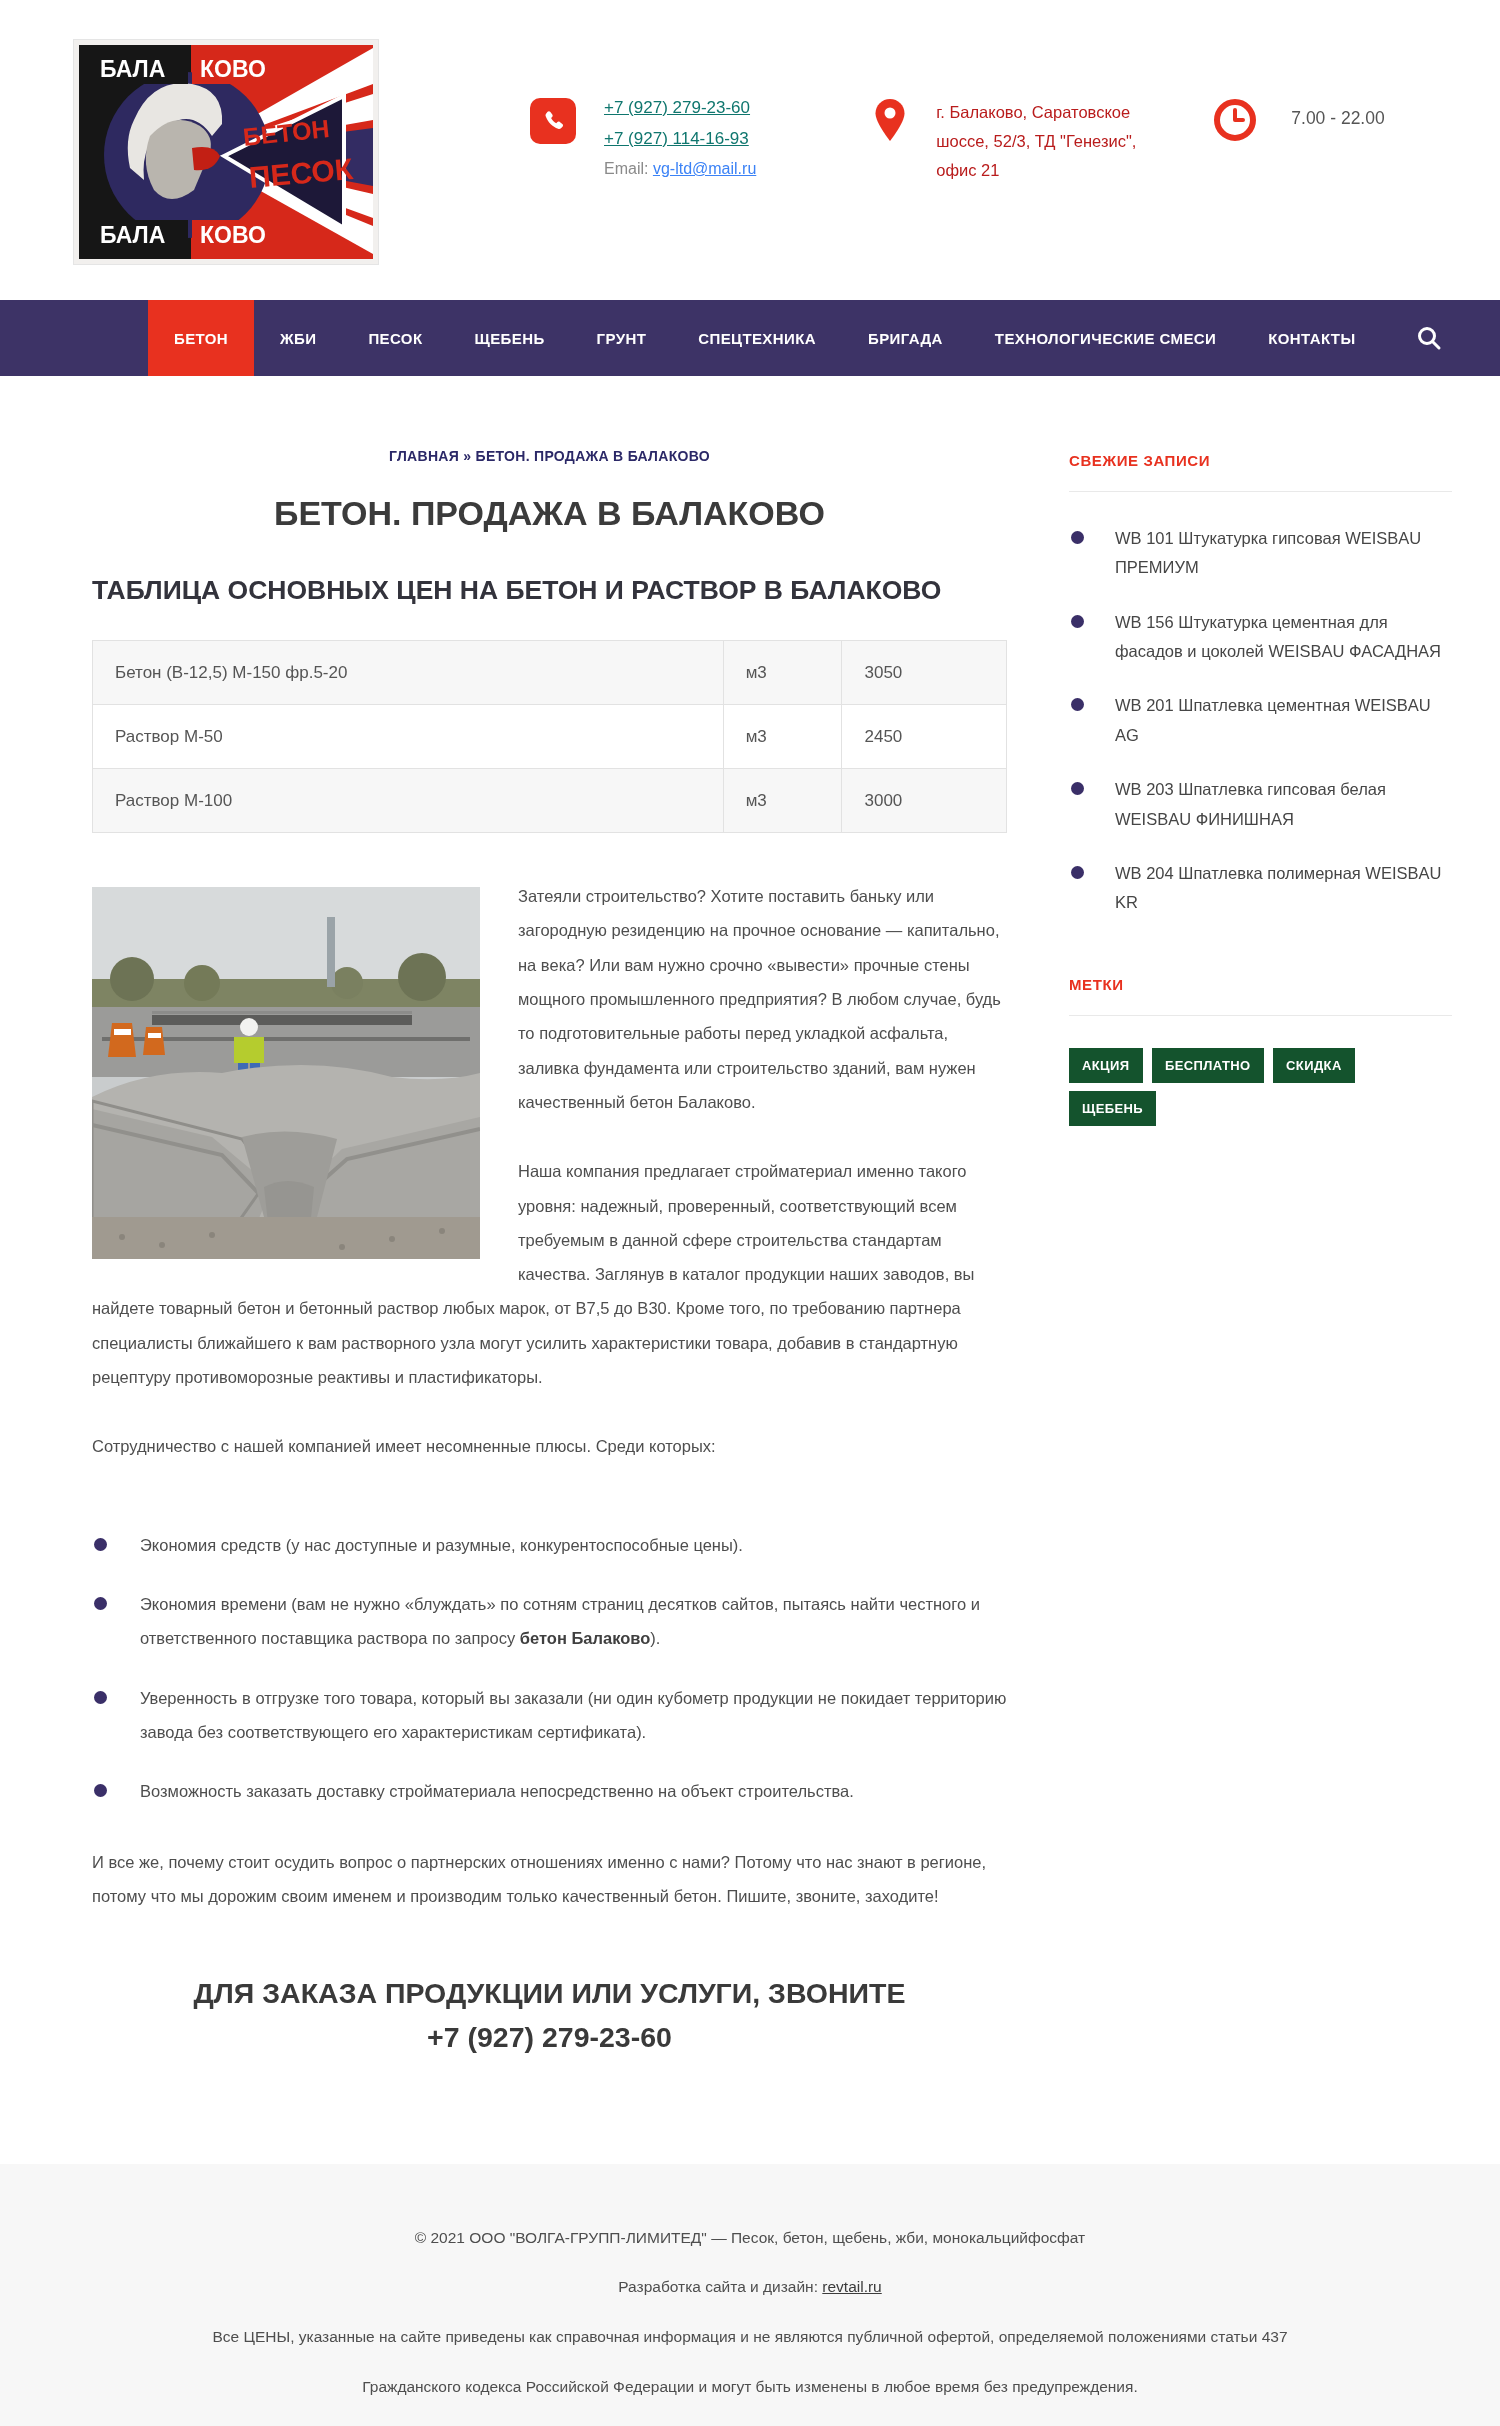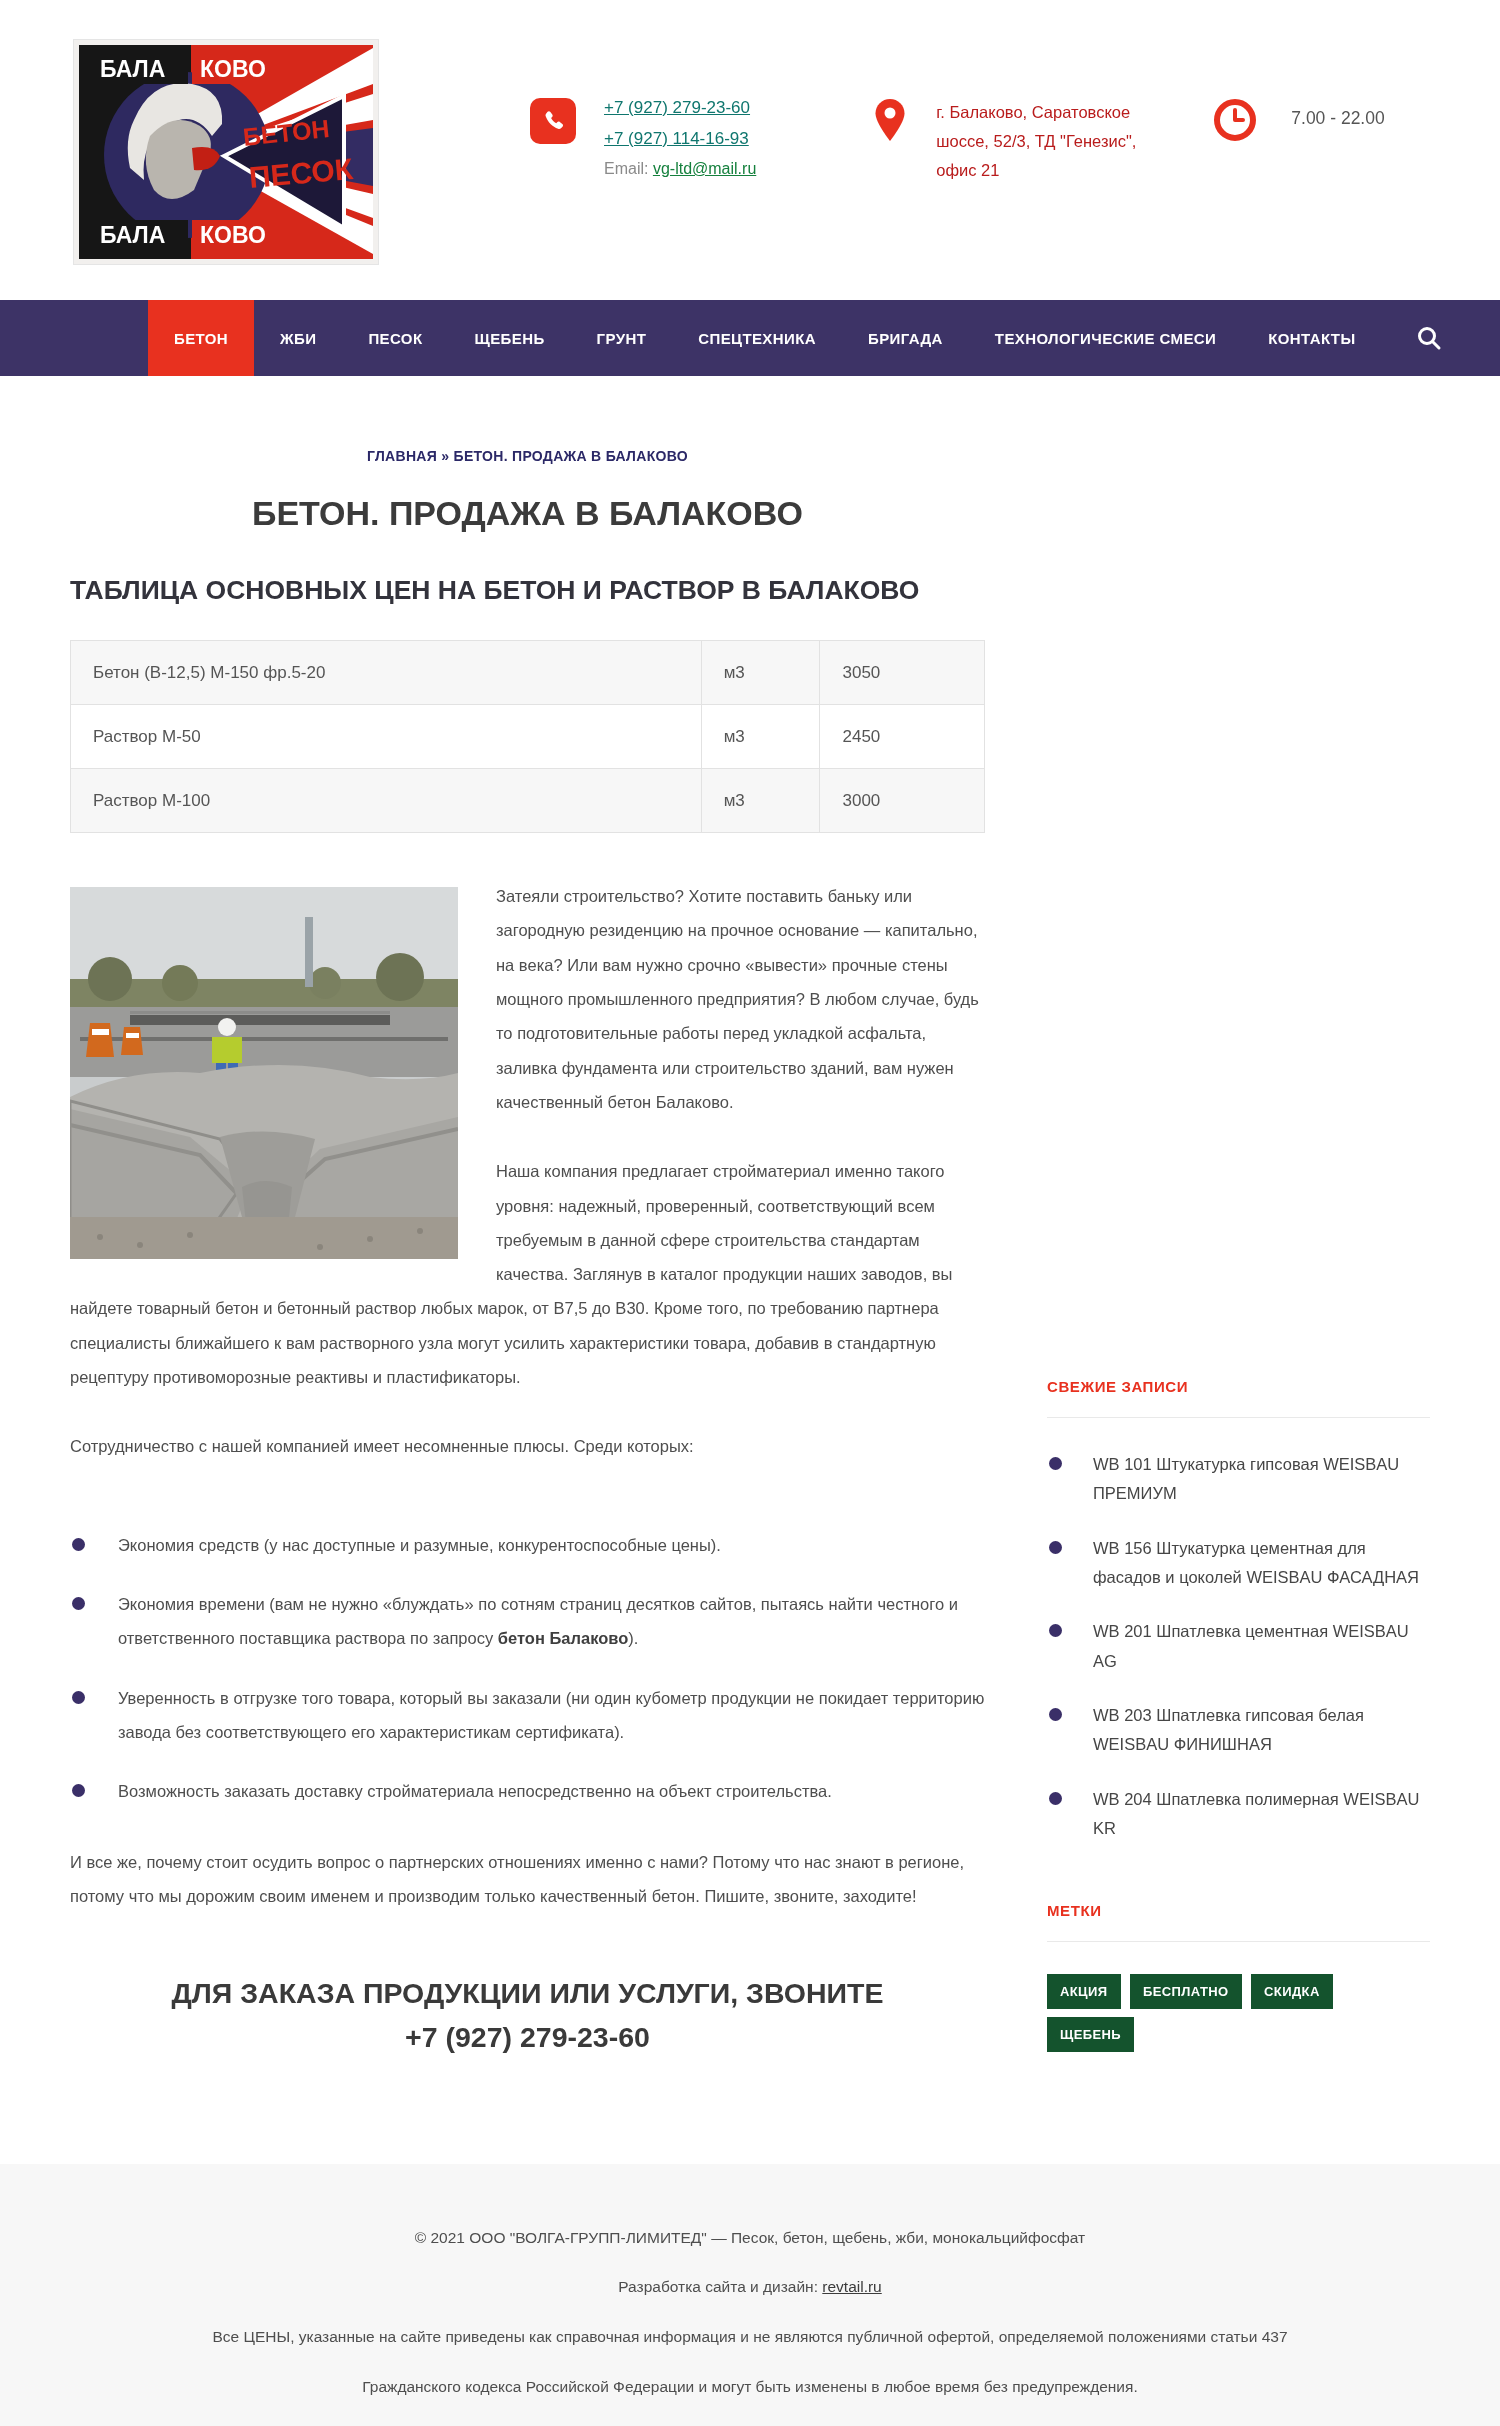--- a/index.html
+++ b/index.html
@@ -9,34 +9,34 @@
 
   
   .site-header { display:flex; padding:40px 70px 36px 74px; }
   .logo-box { width:304px; height:224px; flex:none; box-shadow:0 0 0 1px #e5e5e5; }
   .contacts { display:flex; margin-left:152px; margin-top:58px; }
   .contact { display:flex; align-items:flex-start; }
   .icon-badge { width:46px; height:46px; border-radius:10px; background:#e8311f; display:flex; align-items:center; justify-content:center; flex:none; }
   .phones-lines { margin-left:28px; }
   .phone-link { display:block; font-size:17px; color:#0f766e; text-decoration:underline; margin-bottom:11px; }
   .email-row { font-size:16px; color:#8a8a8a; }
-  .email-row a { color:#15803d; text-decoration:underline;text-align:center; }
+  .email-row a { color:#3b82f6; text-decoration:underline;text-align:center; }
   .contact-address { margin-left:118px; }
   .addr-text { margin-left:30px; font-size:16.5px; color:#b91c1c; line-height:1.75; width:215px; }
   .contact-hours { margin-left:62px; }
   .hours-text { margin-left:34px; font-size:17.5px; color:#555; margin-top:10px; }
 
   
   .main-nav { background:#3d3366; height:76px; display:flex; align-items:stretch; padding-left:148px; position:relative; }
   .nav-item { display:flex; align-items:center; padding:0 26px; color:#fff; font-weight:bold; font-size:15px; letter-spacing:.4px; text-decoration:none; white-space:nowrap; }
   .nav-item.active { background:#e8311f; }
   .nav-search { position:absolute; right:58px; top:0; height:76px; display:flex; align-items:center; }
 
   
-  .content { display:flex; align-items:flex-end; padding:72px 70px 0; }
+  .content { display:flex; align-items:flex-start; padding:72px 92px 0; }
   main { width:915px; flex:none; }
   aside { width:383px; margin-left:62px; flex:none; }
 
   
   .breadcrumb { text-align:center; font-size:14px; font-weight:bold; color:#2b2867; letter-spacing:.3px; }
   .breadcrumb a { color:#2b2867; text-decoration:none; }
   h1.page-title { text-align:center; font-size:34px; color:#3b3b3b; margin:30px 0 0; font-weight:bold; }
   h2.page-subtitle { font-size:26.5px; color:#33333c; margin:42px 0 0; font-weight:bold; }
 
   table.prices { width:100%; border-collapse:collapse; margin-top:34px; font-size:17px; color:#555; }

